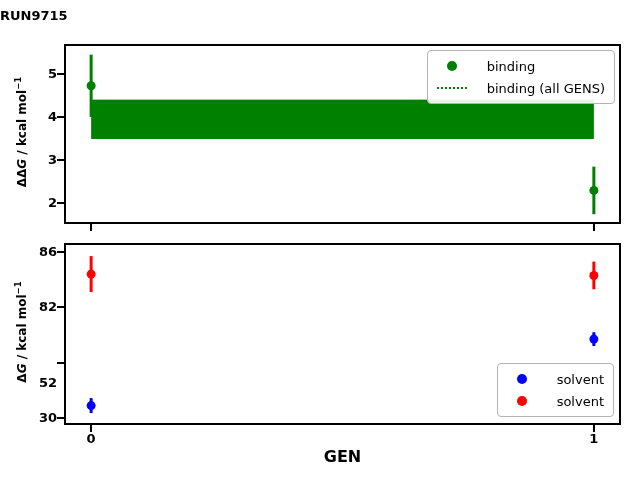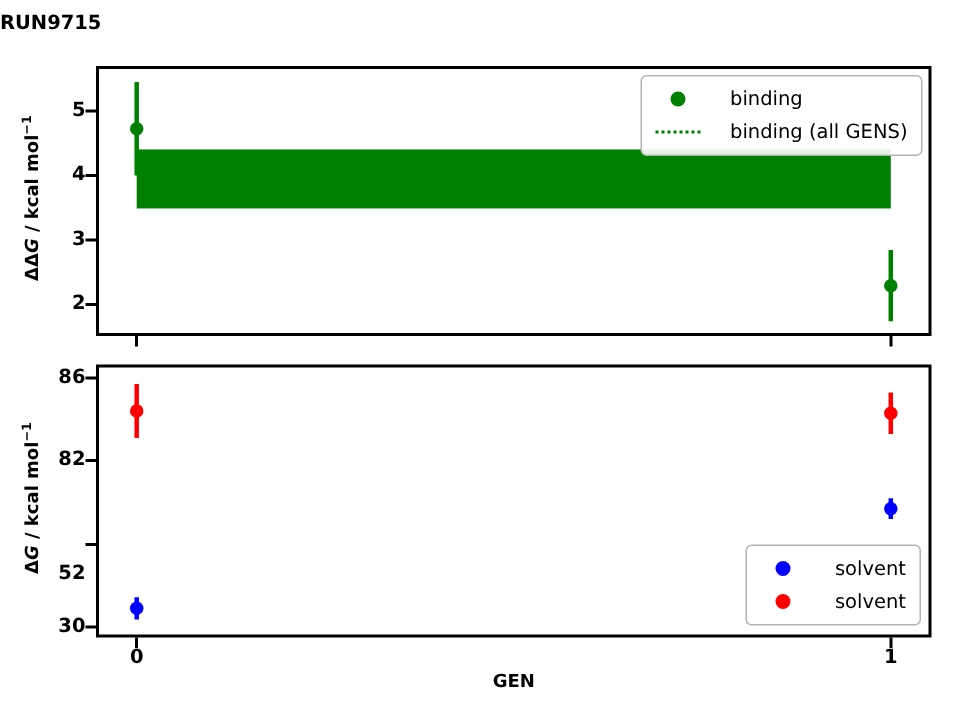--- a/index.html
+++ b/index.html
@@ -28,21 +28,21 @@
   .ylabel{
     position:absolute;transform:translate(-50%,-50%) rotate(-90deg);
     white-space:nowrap;font-size:12px;font-weight:bold;
   }
   #ylabel-top{left:21px;top:132px;}
   #ylabel-bottom{left:21px;top:332px;}
   .ylabel .var{font-style:italic;}
   .ylabel sup{font-size:8.5px;}
   #xlabel{
     position:absolute;left:64px;top:447px;width:557px;text-align:center;
-    font-size:12px;font-weight:bold;
+    font-size:16px;font-weight:bold;
   }
   .legend{
     position:absolute;background:rgba(255,255,255,0.9);
     border:1px solid #b4b4b4;border-radius:4px;
     padding:4px 9px 4px 6px;font-size:13px;z-index:5;
   }
   #legend-top{top:4px;right:4px;}
   #legend-bottom{bottom:6px;right:5px;}
   .legend-row{display:flex;align-items:center;height:22px;}
   .legend-marker{width:36px;display:flex;justify-content:center;align-items:center;flex:none;}

